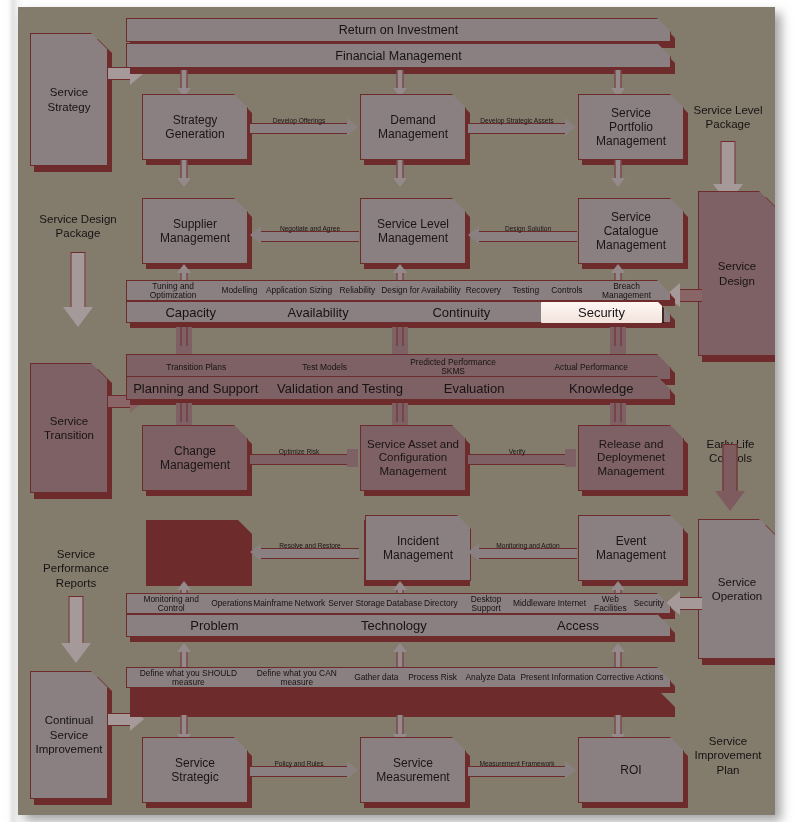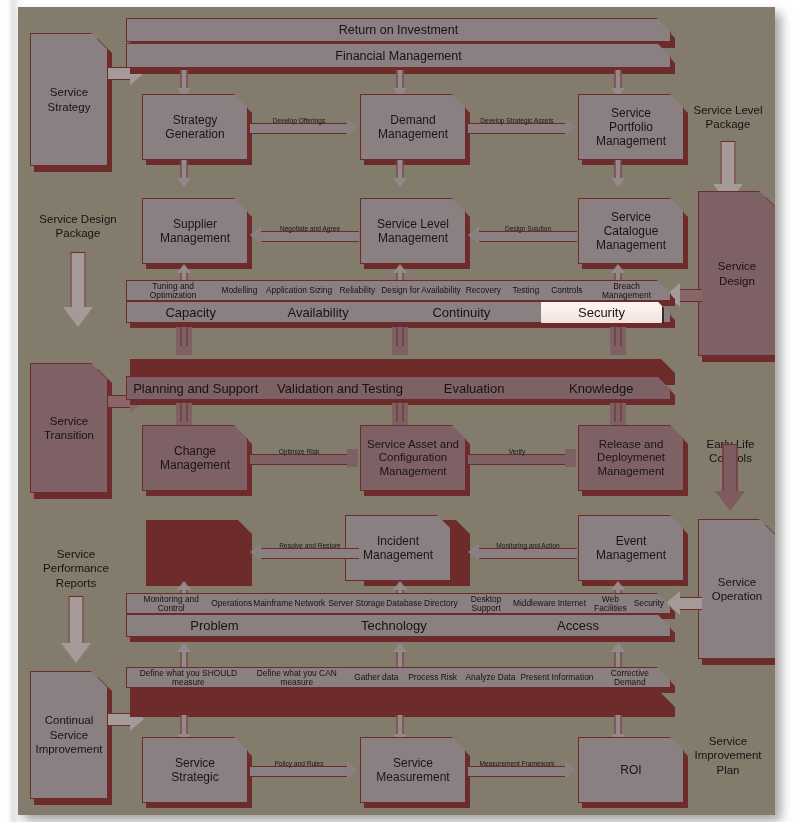--- a/index.html
+++ b/index.html
@@ -400,20 +400,27 @@
     <div class="varrow down tint" style="left:374px;top:320px;width:16px;height:28px;">
       <div class="stem" style="top:0;width:7px;height:20px;"></div>
         <div class="head" style="top:19px;"></div>
     </div>
     <div class="varrow down tint" style="left:592px;top:320px;width:16px;height:28px;">
       <div class="stem" style="top:0;width:7px;height:20px;"></div>
         <div class="head" style="top:19px;"></div>
     </div>
 
     <div class="shadowbox" style="left:112px;top:352px;width:545px;height:26px;"></div>
+    <div class="subrow tint" style="left:108px;top:347px;width:545px;height:26px;">
+      <span style="flex:1">Transition Plans</span>
+      <span style="flex:1">Test Models</span>
+      <span style="flex:1;white-space:pre-line;">Predicted Performance
+SKMS</span>
+      <span style="flex:1.15">Actual Performance</span>
+    </div>
 
     <div class="shadowbox" style="left:112px;top:374px;width:545px;height:24px;"></div>
     <div class="bigrow tint" style="left:108px;top:369px;width:545px;height:24px;">
       <span style="flex:1">Planning and Support</span>
       <span style="flex:1.1">Validation and Testing</span>
       <span style="flex:0.85">Evaluation</span>
       <span style="flex:1">Knowledge</span>
     </div>
 
     <div class="varrow down tint" style="left:158px;top:396px;width:16px;height:28px;">
@@ -456,21 +463,21 @@
     <div class="hconn tint" style="left:232px;top:447px;width:98px;"></div>
     <div class="arrowR tint" style="left:329px;top:442px;"></div>
     <div class="conn-label" style="left:232px;top:441px;width:98px;">Optimize Risk</div>
 
     <div class="hconn tint" style="left:450px;top:447px;width:98px;"></div>
     <div class="arrowR tint" style="left:547px;top:442px;"></div>
     <div class="conn-label" style="left:450px;top:441px;width:98px;">Verify</div>
 
     <div class="shadowbox" style="left:128px;top:513px;width:106px;height:66px;"></div>
     <div class="shadowbox" style="left:346px;top:513px;width:106px;height:66px;"></div>
-    <div class="pbox nodetext" style="left:327px;top:508px;width:106px;height:66px;">
+    <div class="pbox nodetext" style="left:347px;top:508px;width:106px;height:66px;">
       <div>
         <div>Incident</div>
         <div>Management</div>
       </div>
     </div>
     <div class="shadowbox" style="left:564px;top:513px;width:106px;height:66px;"></div>
     <div class="pbox nodetext" style="left:560px;top:508px;width:106px;height:66px;">
       <div>
         <div>Event</div>
         <div>Management</div>
@@ -536,21 +543,21 @@
     </div>
 
     <div class="shadowbox" style="left:112px;top:665px;width:545px;height:21px;"></div>
     <div class="subrow" style="left:108px;top:660px;width:545px;height:21px;">
       <span style="flex:1.95">Define what you SHOULD measure</span>
       <span style="flex:1.8">Define what you CAN measure</span>
       <span style="flex:0.95">Gather data</span>
       <span style="flex:1.0">Process Risk</span>
       <span style="flex:1.0">Analyze Data</span>
       <span style="flex:1.3">Present Information</span>
-      <span style="flex:1.22">Corrective Demand</span>
+      <span style="flex:1.22">Corrective Actions</span>
     </div>
 
     <div class="shadowbox" style="left:112px;top:686px;width:545px;height:24px;"></div>
 
     <div class="varrow down" style="left:158px;top:708px;width:16px;height:28px;">
       <div class="stem" style="top:0;width:7px;height:20px;"></div>
         <div class="head" style="top:19px;"></div>
     </div>
     <div class="varrow down" style="left:374px;top:708px;width:16px;height:28px;">
       <div class="stem" style="top:0;width:7px;height:20px;"></div>

